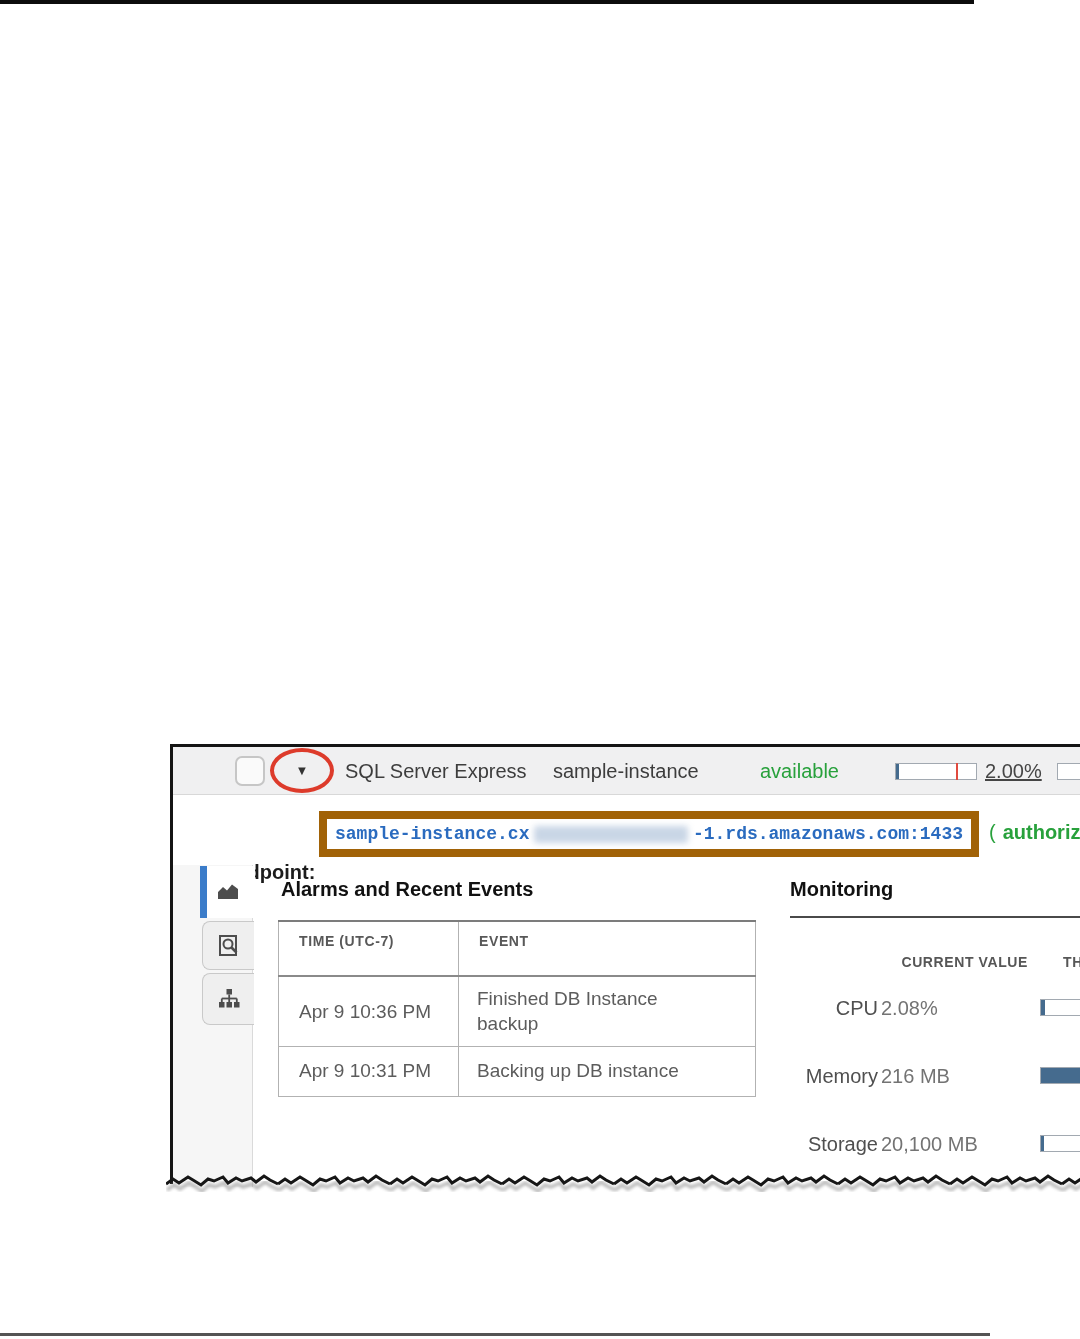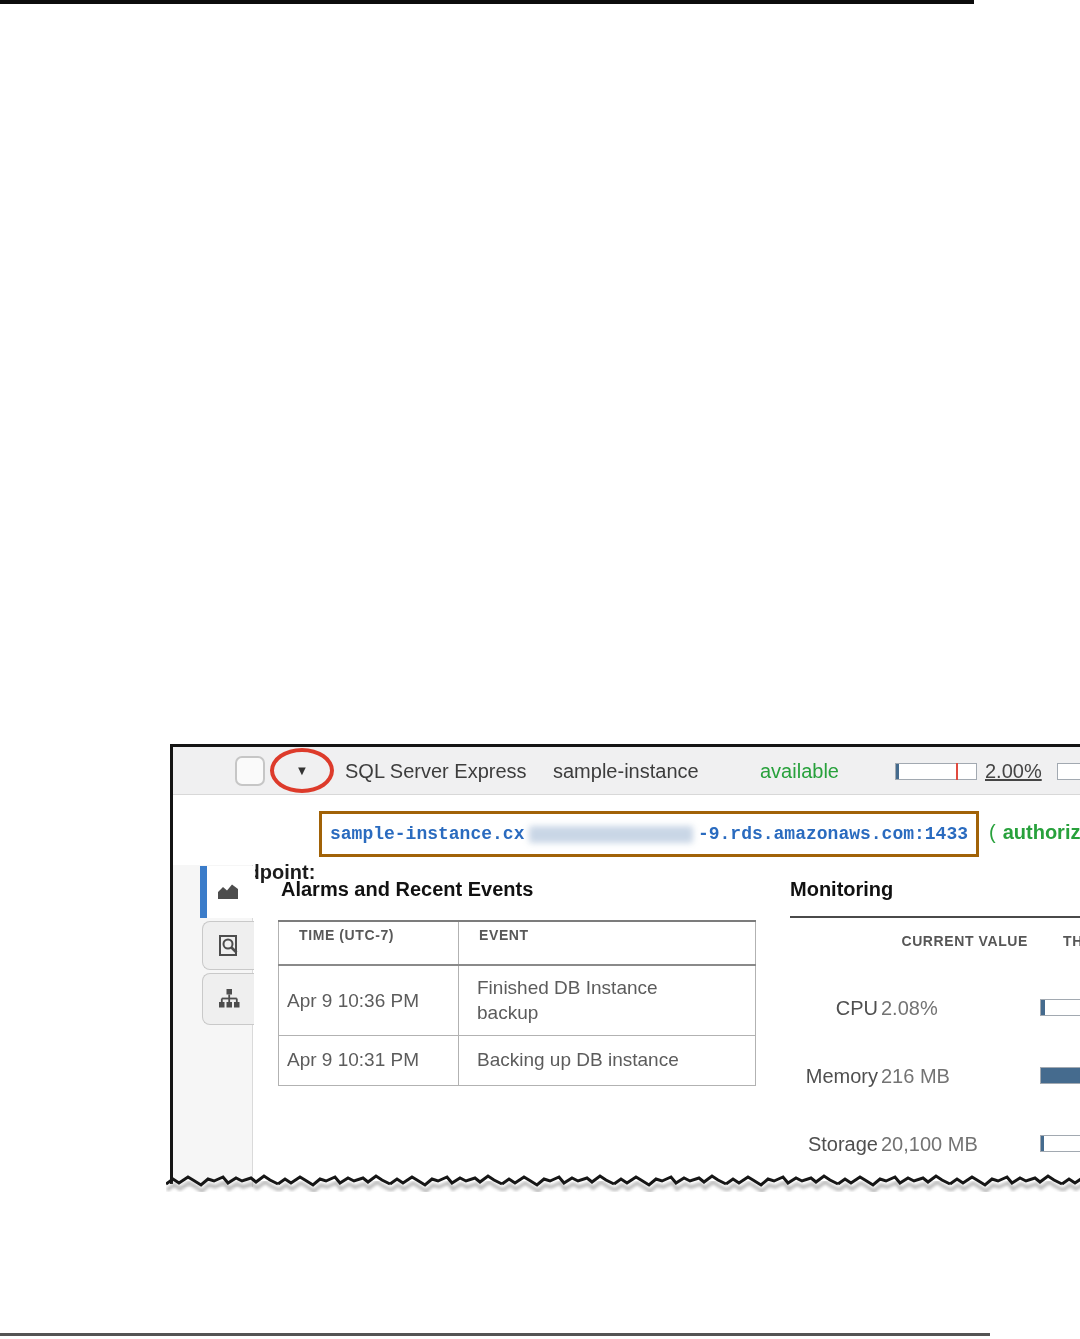--- a/index.html
+++ b/index.html
@@ -46,21 +46,21 @@
   }
   .mini-bar .fill { position: absolute; left: 0; top: 0; bottom: 0; background: #456b8e; }
   .mini-bar .threshold { position: absolute; top: -1px; bottom: -1px; width: 2px; background: #e04a3f; }
   .bar-1 { left: 722px; top: 16px; }
   .bar-2 { left: 884px; top: 16px; }
 
   
   .ep-label { position: absolute; left: 49px; top: 75px; font-size: 20px; font-weight: bold; color: #1c1c1c; margin-top: 39px; }
   .annot-rect {
     position: absolute; left: 146px; top: 64px; width: 660px; height: 46px;
-    border: 3px solid #a16207;
+    border: 8px solid #a16207;
     display: flex; align-items: center; padding: 0 8px;
   }
   .ep-host { font-family: "Liberation Mono", monospace; font-weight: bold; font-size: 18px; color: #2a6bbf; white-space: nowrap; }
   .ep-blur { flex: 1; height: 17px; margin: 0 5px; background: #c9d6e6; border-radius: 2px; filter: blur(3px); min-width: 30px; }
   .ep-auth { position: absolute; left: 816px; top: 74px; font-size: 20px; color: #28a13c; white-space: nowrap; }
   .ep-auth .paren { font-weight: normal; margin-right: 7px; }
   .ep-auth .word { font-weight: bold; }
 
   
   .tab-strip {
@@ -86,34 +86,34 @@
   .alarms-title { position: absolute; left: 108px; top: 131px; font-size: 20px; font-weight: bold; color: #111; }
   .alarms-table {
     position: absolute; left: 105px; top: 173px; width: 478px;
     border-collapse: collapse; table-layout: fixed;
   }
   .alarms-table th, .alarms-table td {
     border: 1px solid #b2b2b2; text-align: left; vertical-align: middle;
   }
   .alarms-table thead th { border-top: 2px solid #7c7c7c; border-bottom: 2px solid #8a8a8a; }
   .alarms-table th {
-    height: 44px; padding: 0 0 16px 20px; font-size: 14px; font-weight: bold;
+    height: 55px; padding: 0 0 16px 20px; font-size: 14px; font-weight: bold;
     color: #585858; letter-spacing: 0.6px;
   }
   .alarms-table td { font-size: 19px; color: #5c5c5c; line-height: 1.32; }
   .col-time { width: 180px; }
-  .td-time { padding-left: 8px; }
+  .td-time { padding-left: 20px; }
   .td-event { padding: 0 68px 0 18px; }
   .row-1 td { height: 70px; }
   .row-2 td { height: 50px; }
 
   
   .mon-title { position: absolute; left: 617px; top: 131px; font-size: 20px; font-weight: bold; color: #111; }
   .mon-hr { position: absolute; left: 617px; top: 169px; width: 480px; height: 2px; background: #4a4a4a; }
-  .mon-colhead { position: absolute; top: 186px; font-size: 14px; font-weight: bold; color: #565656; letter-spacing: 0.6px; }
+  .mon-colhead { position: absolute; top: 207px; font-size: 14px; font-weight: bold; color: #565656; letter-spacing: 0.6px; }
   .mon-colhead.current { left: 708px; width: 147px; text-align: right; }
   .mon-colhead.threshold { left: 890px; }
   .mon-row { position: absolute; left: 0; right: 0; height: 30px; }
   .mon-row-0 { top: 247px; } .mon-row-1 { top: 315px; } .mon-row-2 { top: 383px; }
   .mon-metric { position: absolute; left: 617px; width: 88px; top: 3px; text-align: right; font-size: 20px; color: #4f4f4f; }
   .mon-value  { position: absolute; left: 708px; width: 147px; top: 3px; font-size: 20px; color: #737373; }
   .mon-bar { left: 867px; top: 5px; }
   .mon-bar .fill { background: #456b8e; }
 
   
@@ -143,21 +143,21 @@
           <div class="threshold" style="left:75%"></div>
         </div>
         <span class="hdr-text t-cpu">2.00%</span>
         <div class="mini-bar bar-2"></div>
       </div>
 
       <span class="ep-label">Endpoint:</span>
       <div class="annot-rect">
         <span class="ep-host">sample-instance.cx</span>
         <span class="ep-blur"></span>
-        <span class="ep-host">-9.rds.amazonaws.com:1433</span>
+        <span class="ep-host">-1.rds.amazonaws.com:1433</span>
       </div>
       <span class="ep-auth"><span class="paren">(</span><span class="word">authorize</span></span>
 
       <div class="tab-strip"></div>
 
       <div class="tab tab-active">
         <div class="active-bar"></div>
         <span>
           <svg width="26" height="24" viewBox="0 0 26 24">
             <polygon points="3,19 3,12 8,7 12,10.5 17,4.5 23,9 23,19" fill="#4d4d4d"></polygon>

